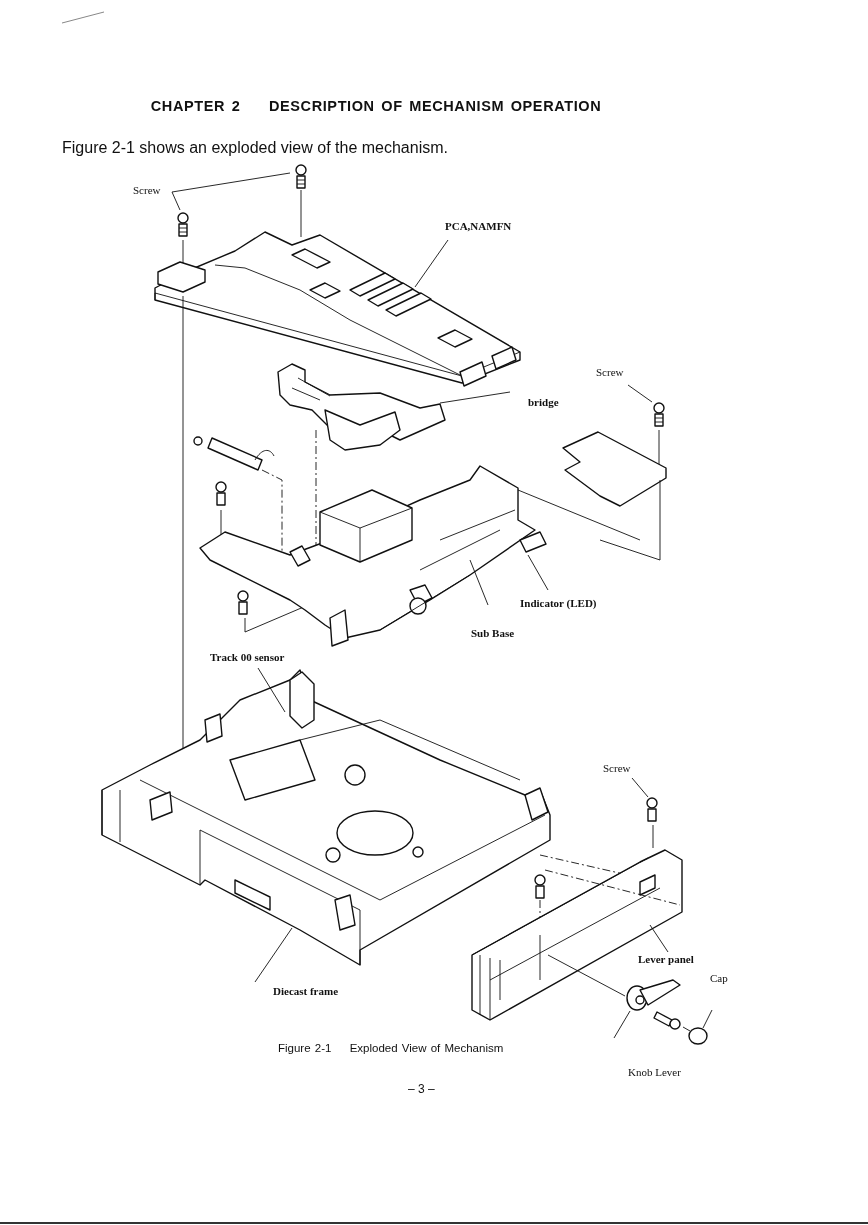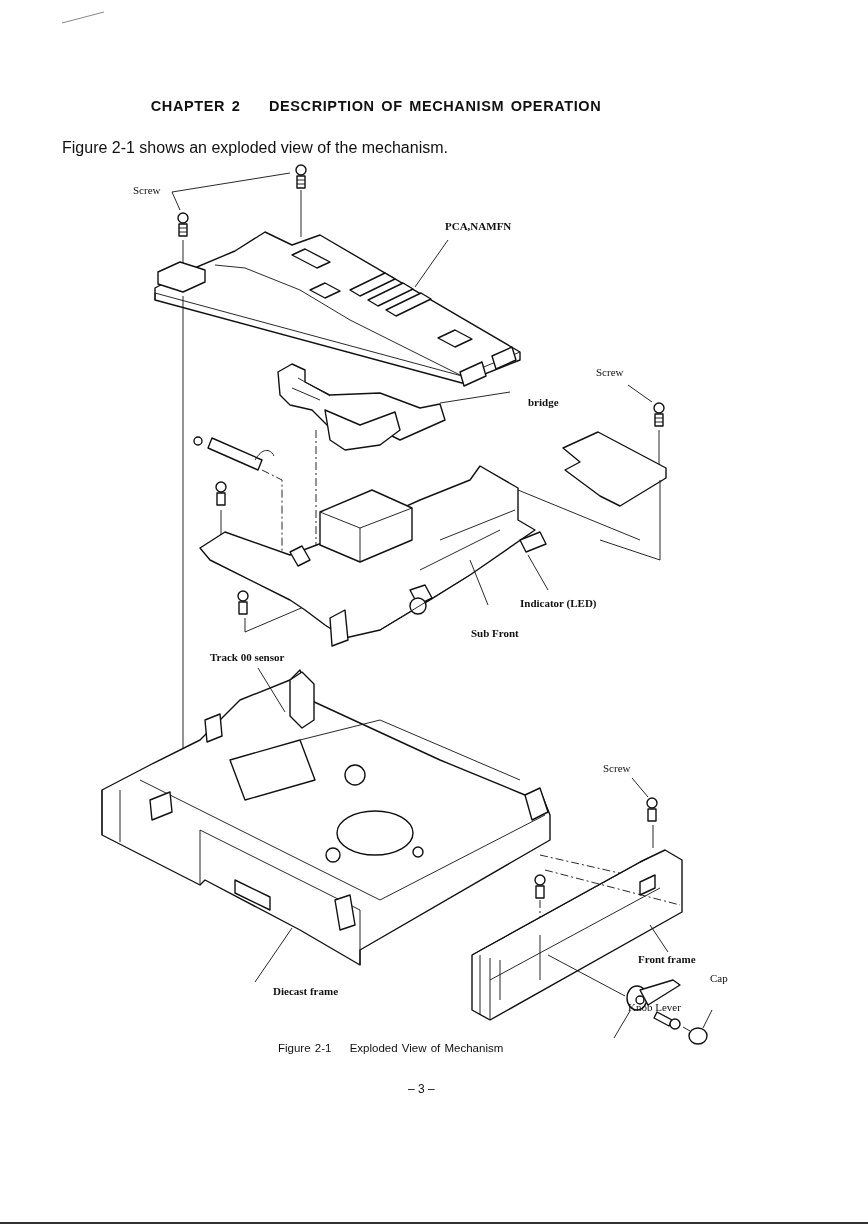--- a/index.html
+++ b/index.html
@@ -182,27 +182,27 @@
     </g>
     <line class="thin" x1="630" y1="1011" x2="614" y2="1038"></line>
     <line class="thin" x1="703" y1="1028" x2="712" y2="1010"></line>
   </svg>
 
   <div class="lbl" style="left:133px;top:184px;">Screw</div>
   <div class="lbl b" style="left:445px;top:220px;">PCA,NAMFN</div>
   <div class="lbl" style="left:596px;top:366px;">Screw</div>
   <div class="lbl b" style="left:514px;top:396px;margin-left:14px;">bridge</div>
   <div class="lbl b" style="left:520px;top:597px;text-align:center;">Indicator (LED)</div>
-  <div class="lbl b" style="left:471px;top:627px;">Sub Front</div>
+  <div class="lbl b" style="left:471px;top:627px;">Sub Base</div>
   <div class="lbl b" style="left:210px;top:651px;">Track 00 sensor</div>
   <div class="lbl" style="left:603px;top:762px;">Screw</div>
-  <div class="lbl b" style="left:638px;top:953px;">Front frame</div>
+  <div class="lbl b" style="left:638px;top:953px;">Lever panel</div>
   <div class="lbl b" style="left:229px;top:985px;padding-left:44px;">Diecast frame</div>
   <div class="lbl" style="left:710px;top:972px;">Cap</div>
-  <div class="lbl" style="left:584px;top:1001px;padding-left:44px;">Knob Lever</div>
+  <div class="lbl" style="left:584px;top:1066px;padding-left:44px;">Knob Lever</div>
 
   <div class="caption">
     <span class="fig">Figure 2-1</span>
     <span>Exploded View of Mechanism</span>
   </div>
 
   <div class="pgnum">– 3 –</div>
 
   <div class="bottom-rule"></div>
 </div>

